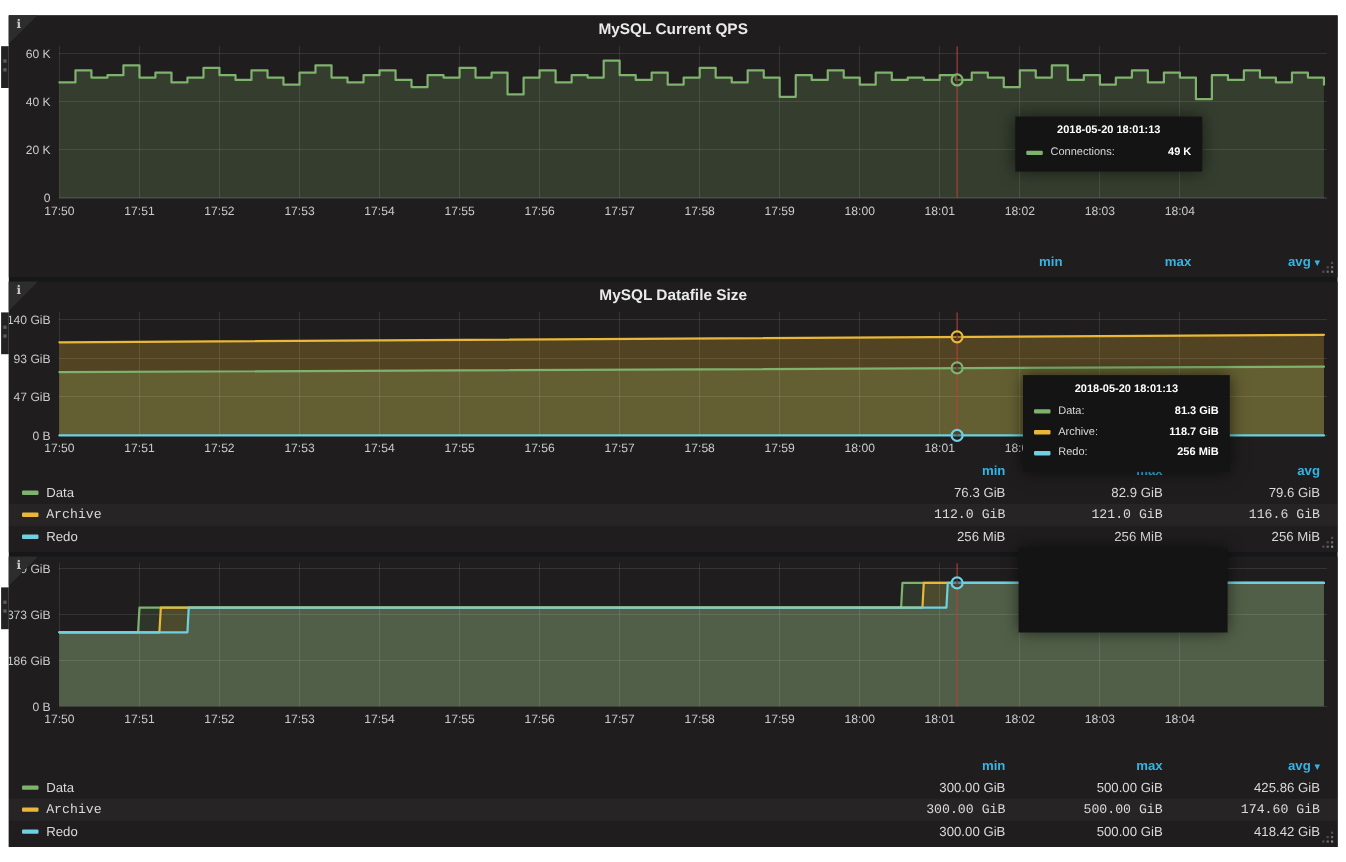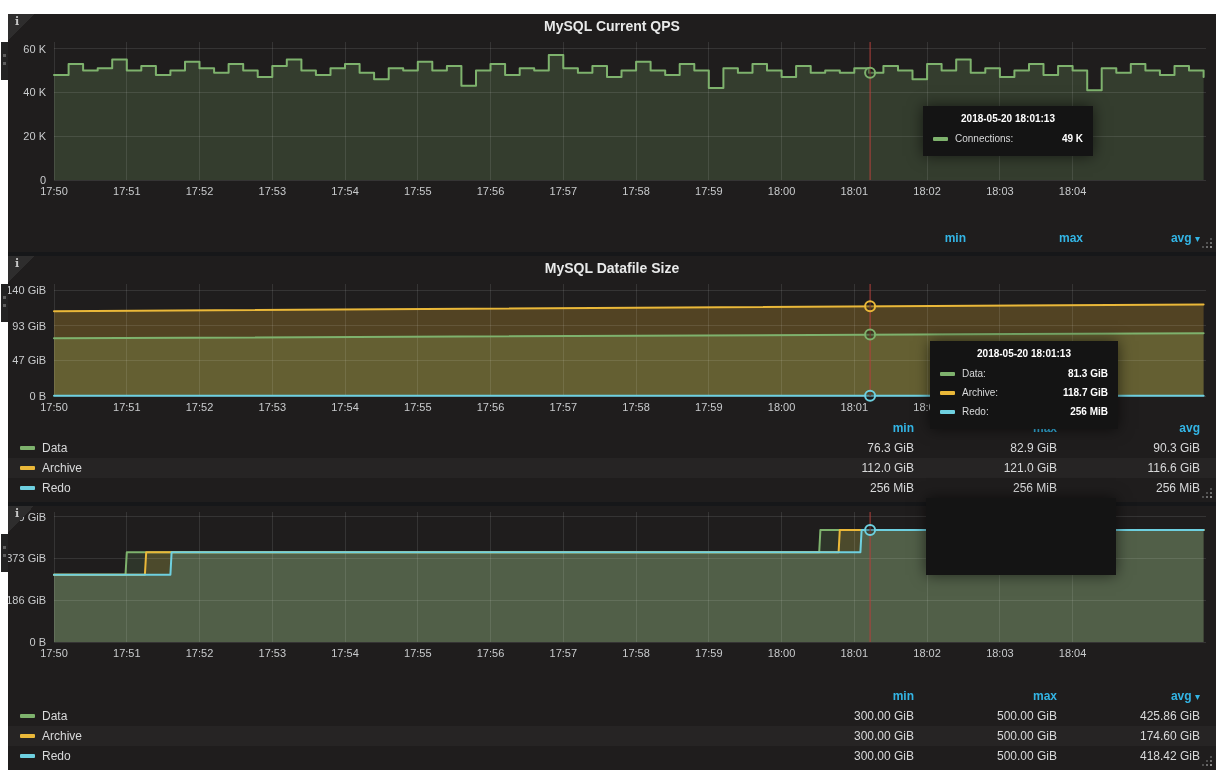--- a/index.html
+++ b/index.html
@@ -27,21 +27,21 @@
   #chart0{height:166px}
   #chart1{height:140px}
   #chart2{height:158px}
   svg{display:block}
   svg text{font-family:"Liberation Sans","DejaVu Sans",sans-serif;}
   .grid{stroke:rgba(255,255,255,0.10);stroke-width:1;shape-rendering:crispEdges;}
   .ax{fill:#c9cbcd;font-size:11px;}
 
   .legend{margin-top:auto;padding-bottom:4px;font-size:12px;color:#d8d9da;flex:0 0 auto;}
   .lrow{display:flex;align-items:center;height:20px;gap:35px;}
-  .lrow.alt{background:rgba(255,255,255,0.035);}
+  .lrow.alt{background:rgba(255,255,255,0.035);font-family:Liberation Mono, monospace;}
   .lname{flex:1;display:flex;align-items:center;gap:7px;padding-left:12px;cursor:pointer;}
   .lhead{color:#33b5e5;font-weight:700;cursor:pointer;}
   .lhead,.lval{text-align:right;white-space:nowrap;}
   .w82{width:82px}
   .w108{width:108px}
   .last{padding-right:16px}
   .caret{font-size:10px;color:#33b5e5;}
   .dash-ic{display:inline-block;width:15px;height:4px;border-radius:1px;flex:0 0 auto;}
 
   .resize{position:absolute;right:2px;bottom:2px;width:13px;height:13px;cursor:nwse-resize;}
@@ -187,21 +187,21 @@
         <div class="lhead w108">max</div>
         <div class="lhead w108 last">avg</div>
       </div>
       <div class="lrow">
         <div class="lname">
           <span class="dash-ic" style="background: rgb(126, 178, 109);"></span>
           <span>Data</span>
         </div>
         <div class="lval w108">76.3 GiB</div>
         <div class="lval w108">82.9 GiB</div>
-        <div class="lval w108 last">90.3 GiB</div>
+        <div class="lval w108 last">79.6 GiB</div>
       </div>
       <div class="lrow alt">
         <div class="lname">
           <span class="dash-ic" style="background: rgb(234, 184, 57);"></span>
           <span>Archive</span>
         </div>
         <div class="lval w108">112.0 GiB</div>
         <div class="lval w108">121.0 GiB</div>
         <div class="lval w108 last">116.6 GiB</div>
       </div>

